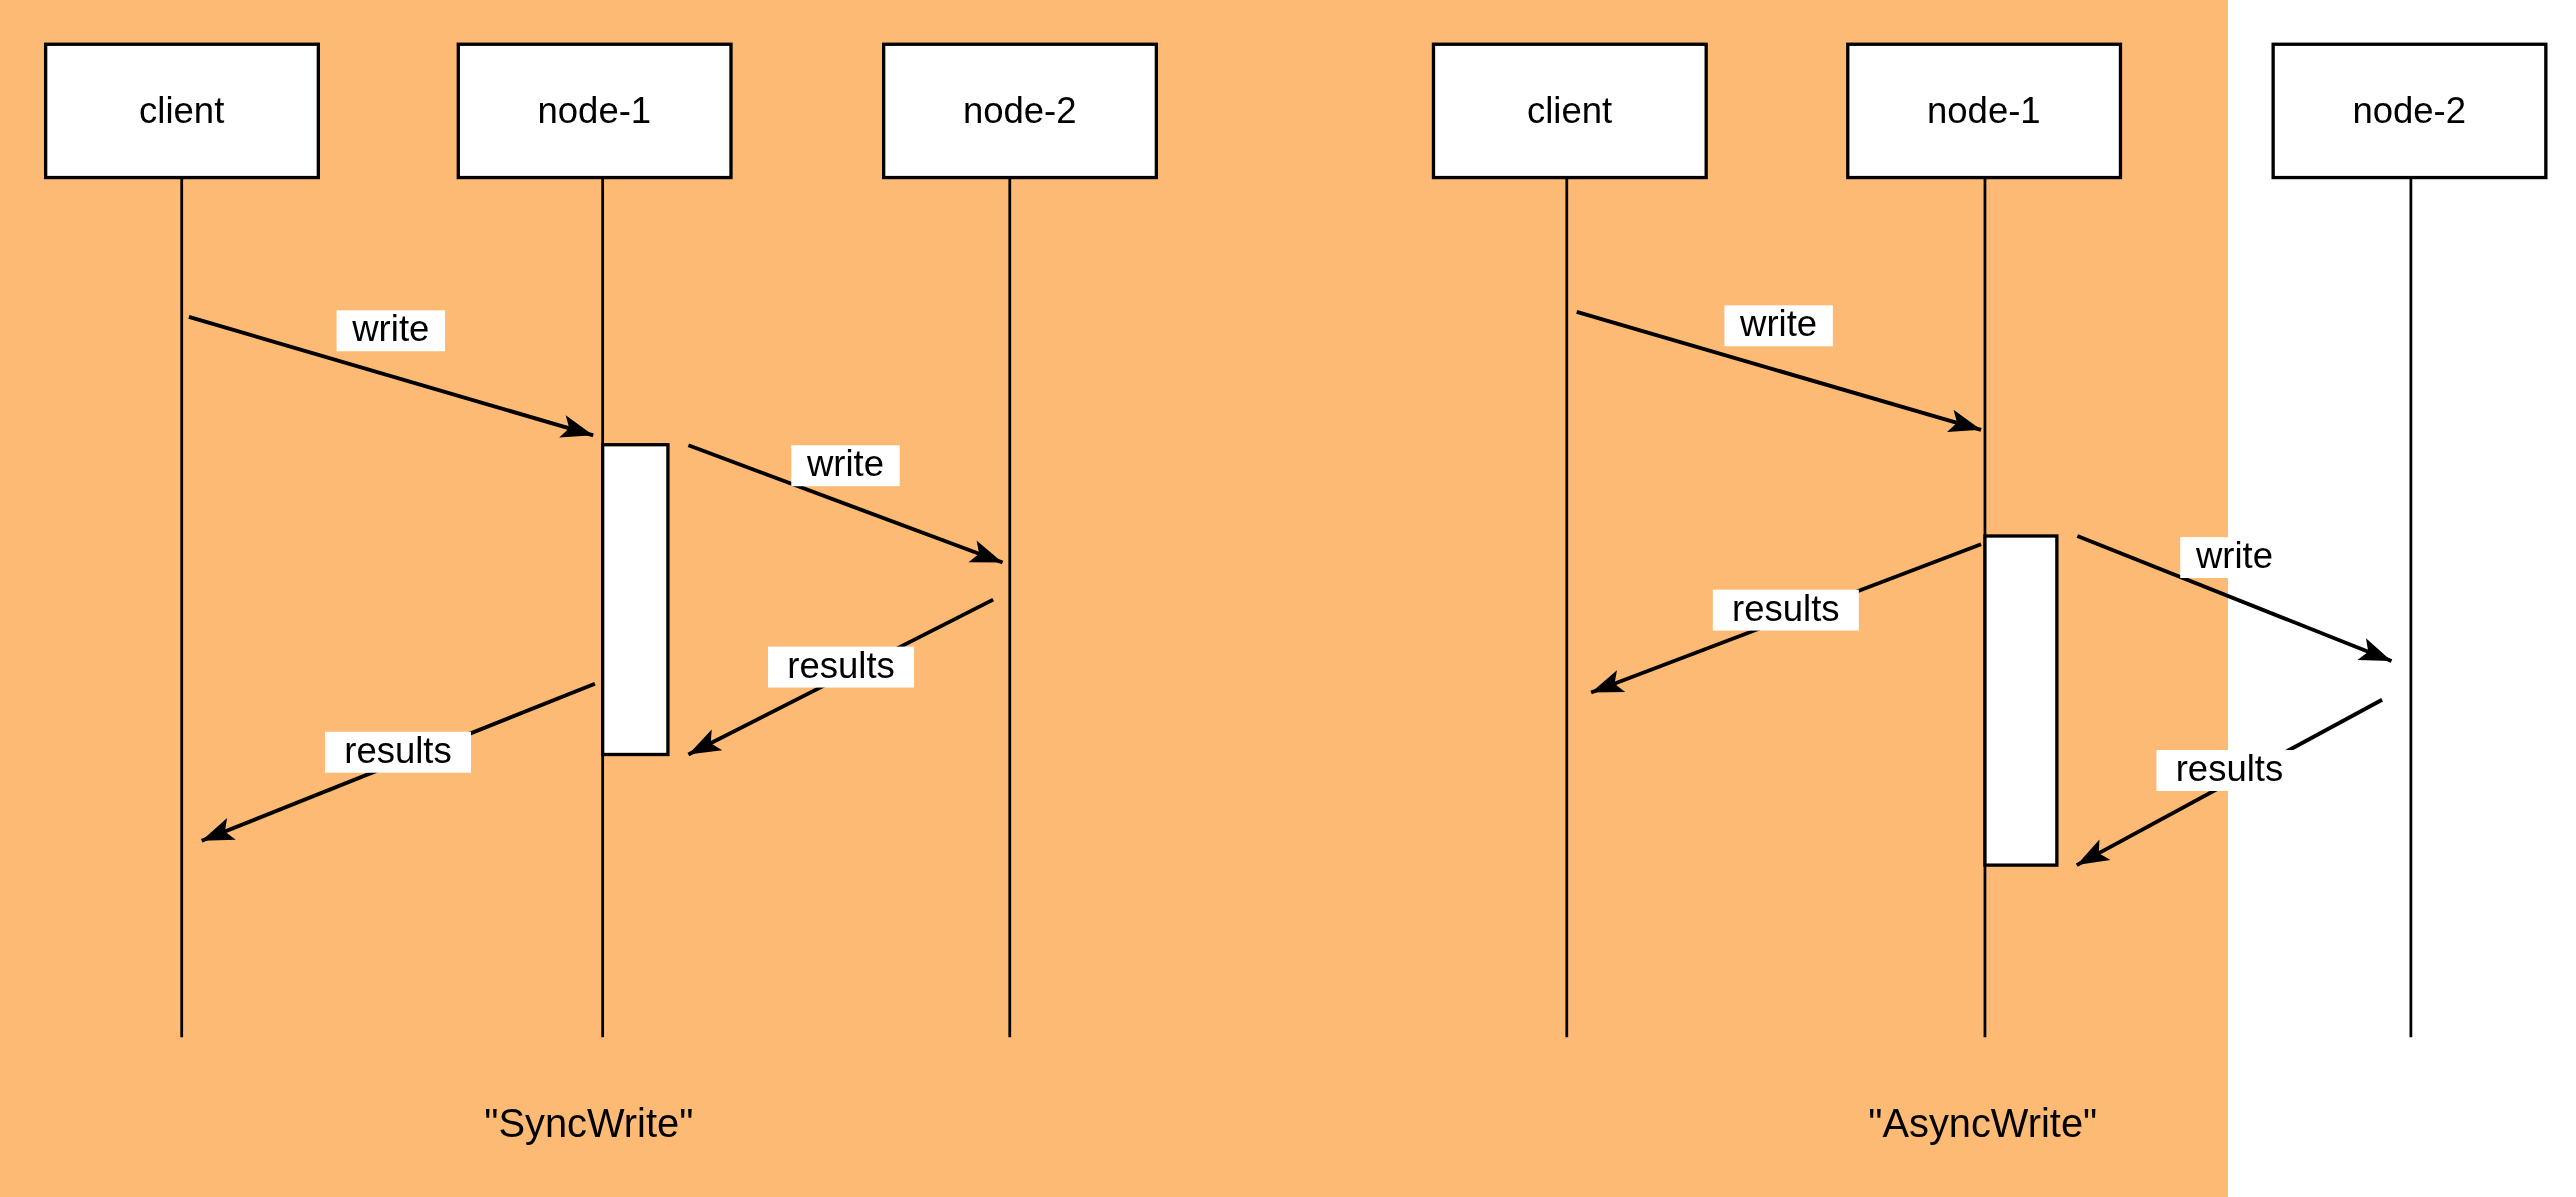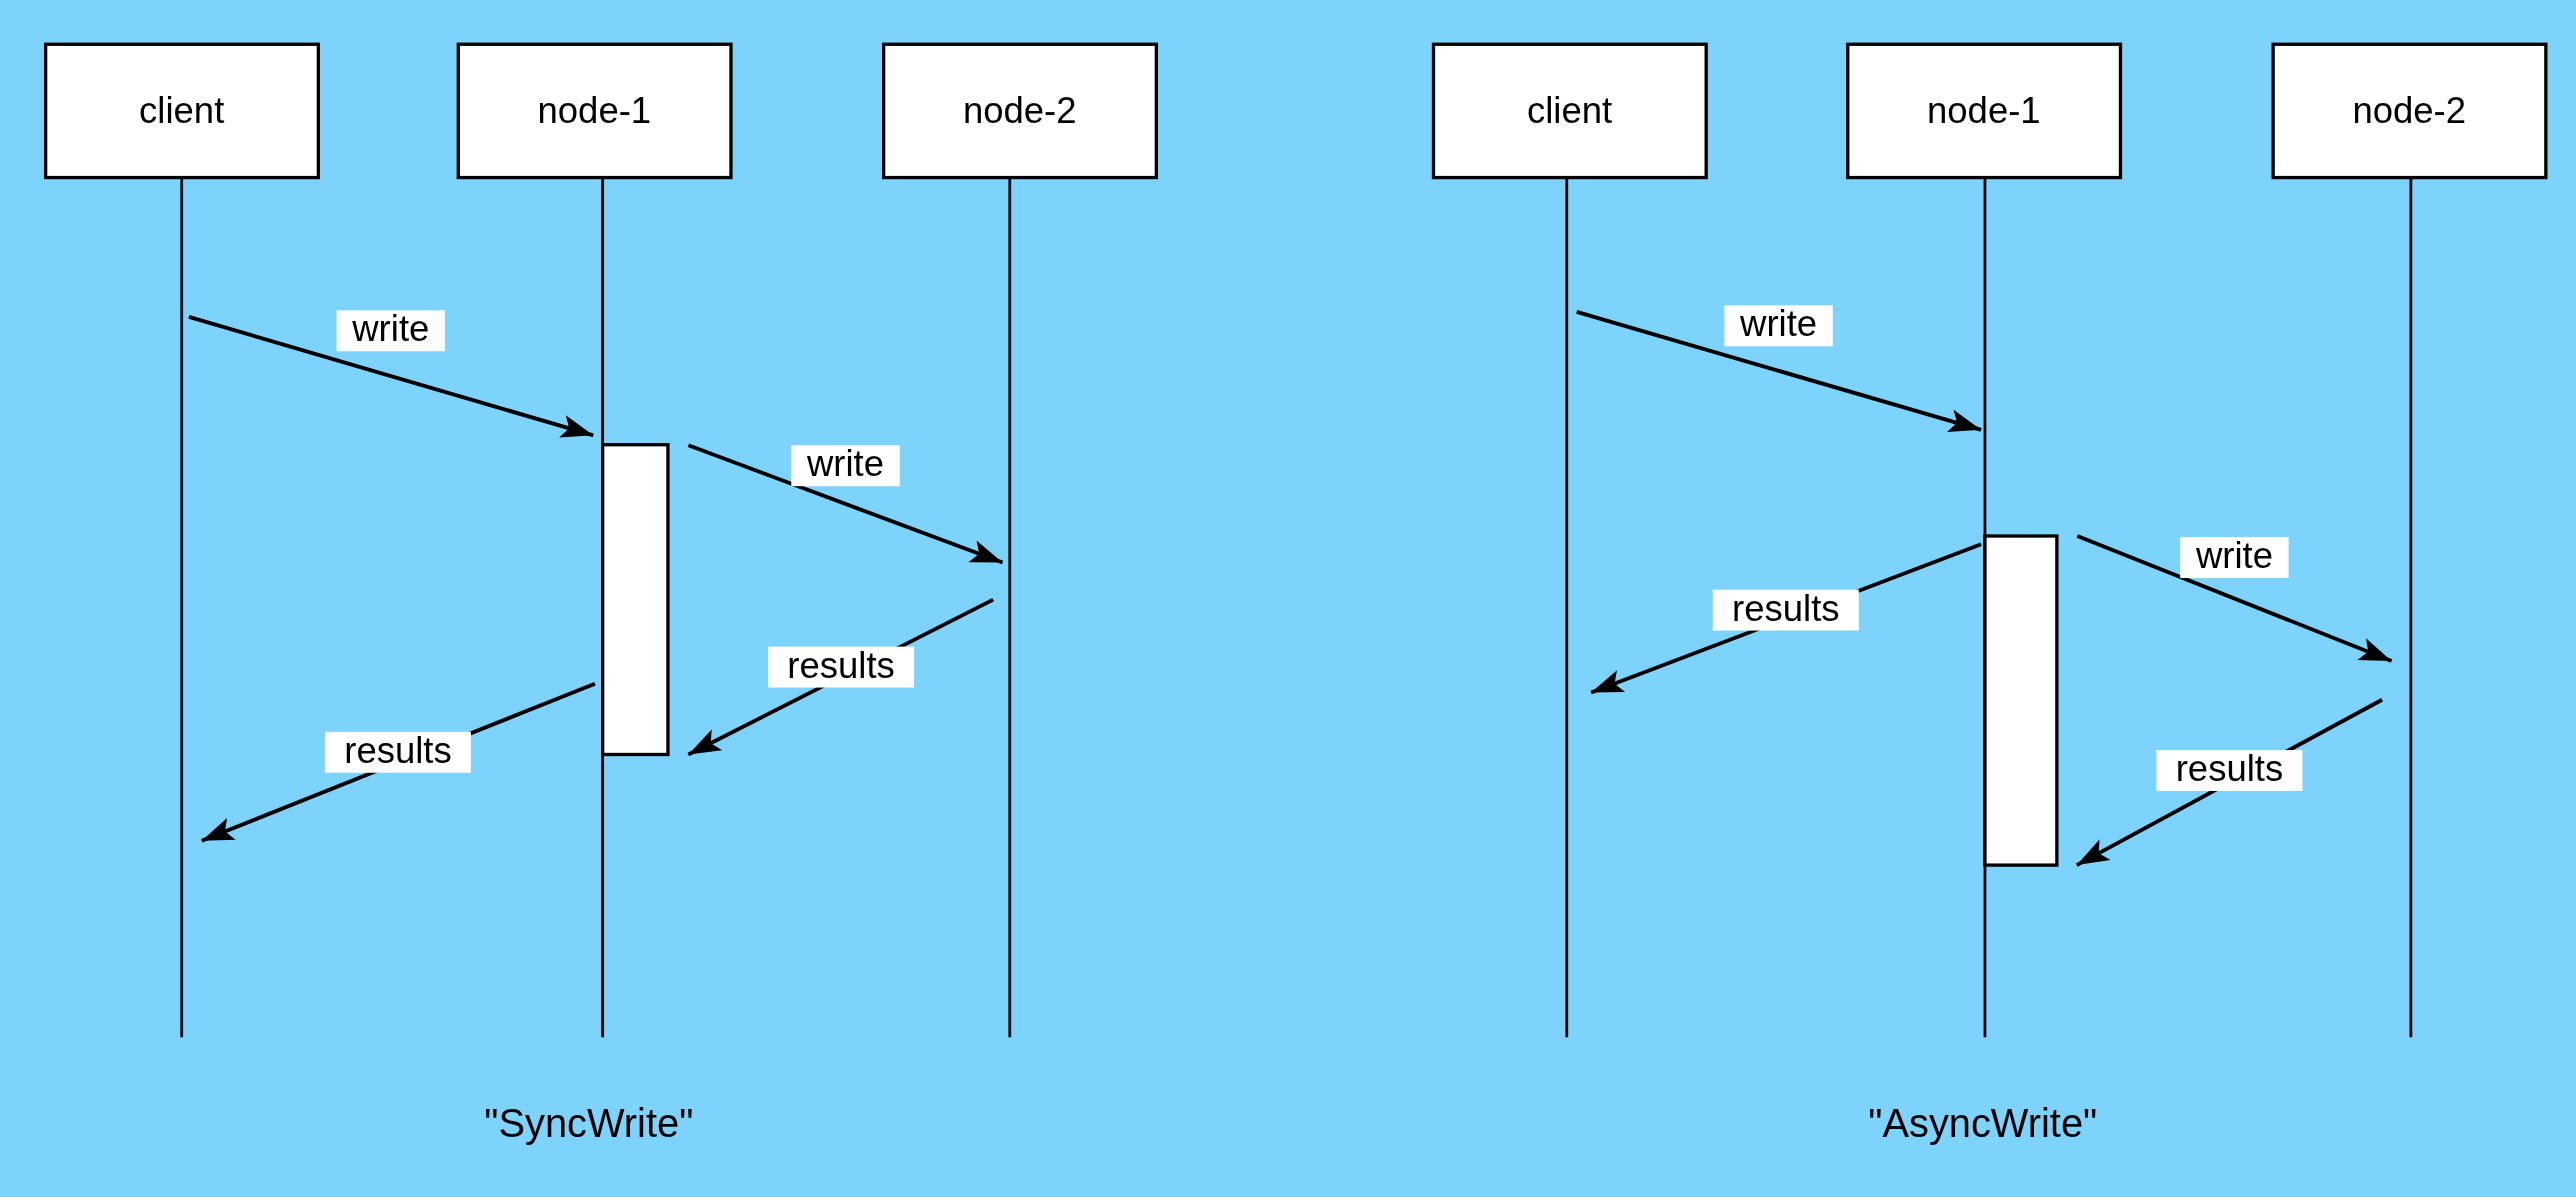--- a/index.html
+++ b/index.html
@@ -9,23 +9,23 @@
     background: #ffffff;
   }
   body {
     width: 2576px;
     height: 1197px;
     font-family: "Liberation Sans", sans-serif;
     overflow: hidden;
   }
   #canvas {
     position: relative;
-    width: 2576px;
+    width: 2228px;
     height: 1197px;
-    background: #7dd3fc;
+    background: #fdba74;
   }
   svg.diagram-layer {
     position: absolute;
     top: 0;
     left: 0;
     width: 2576px;
     height: 1197px;
   }
   .lifeline-box-rect {
     fill: #ffffff;

